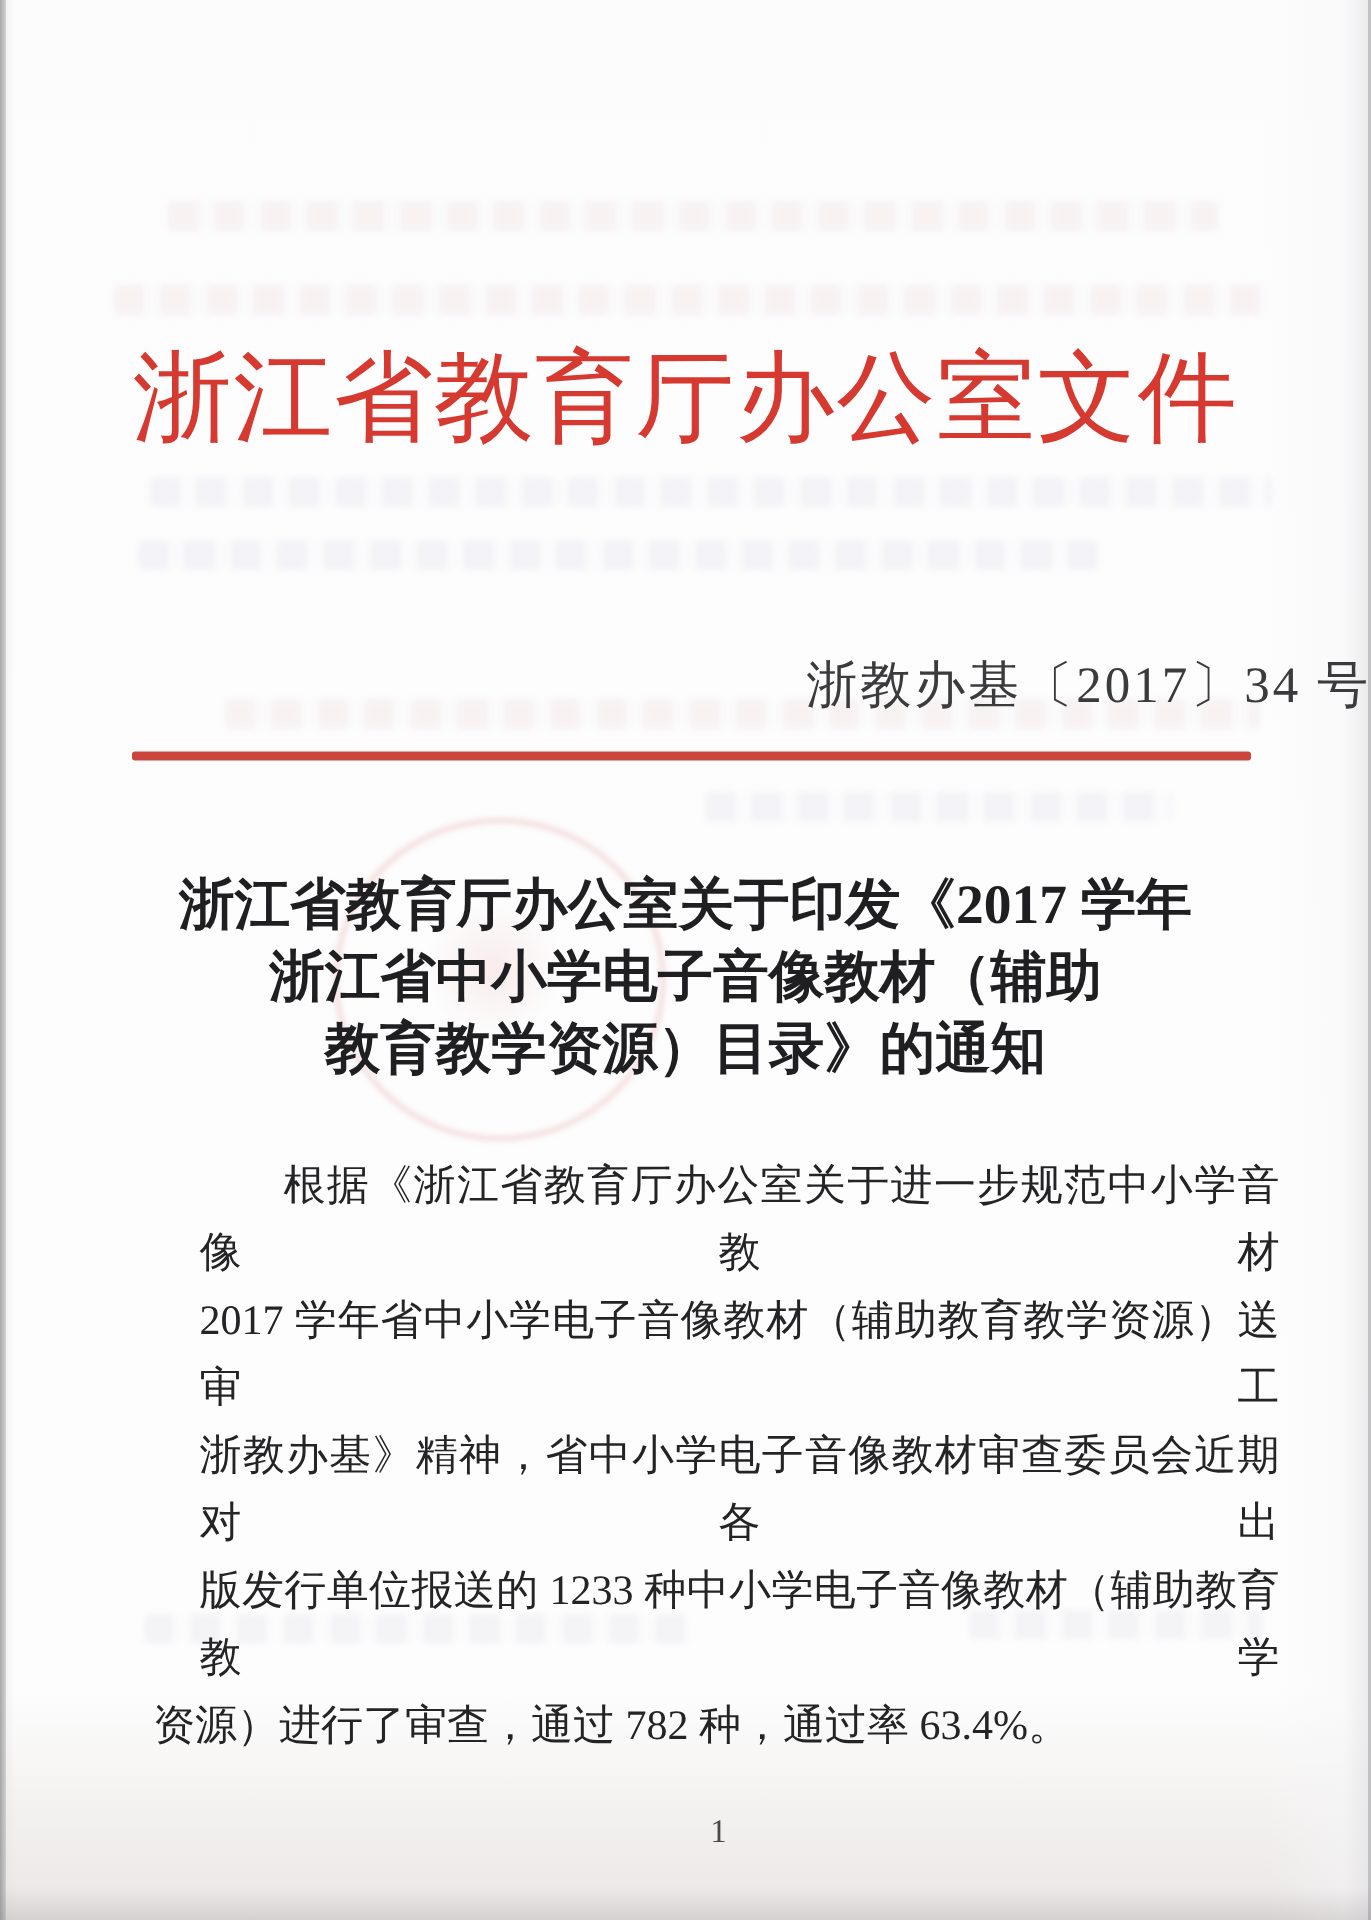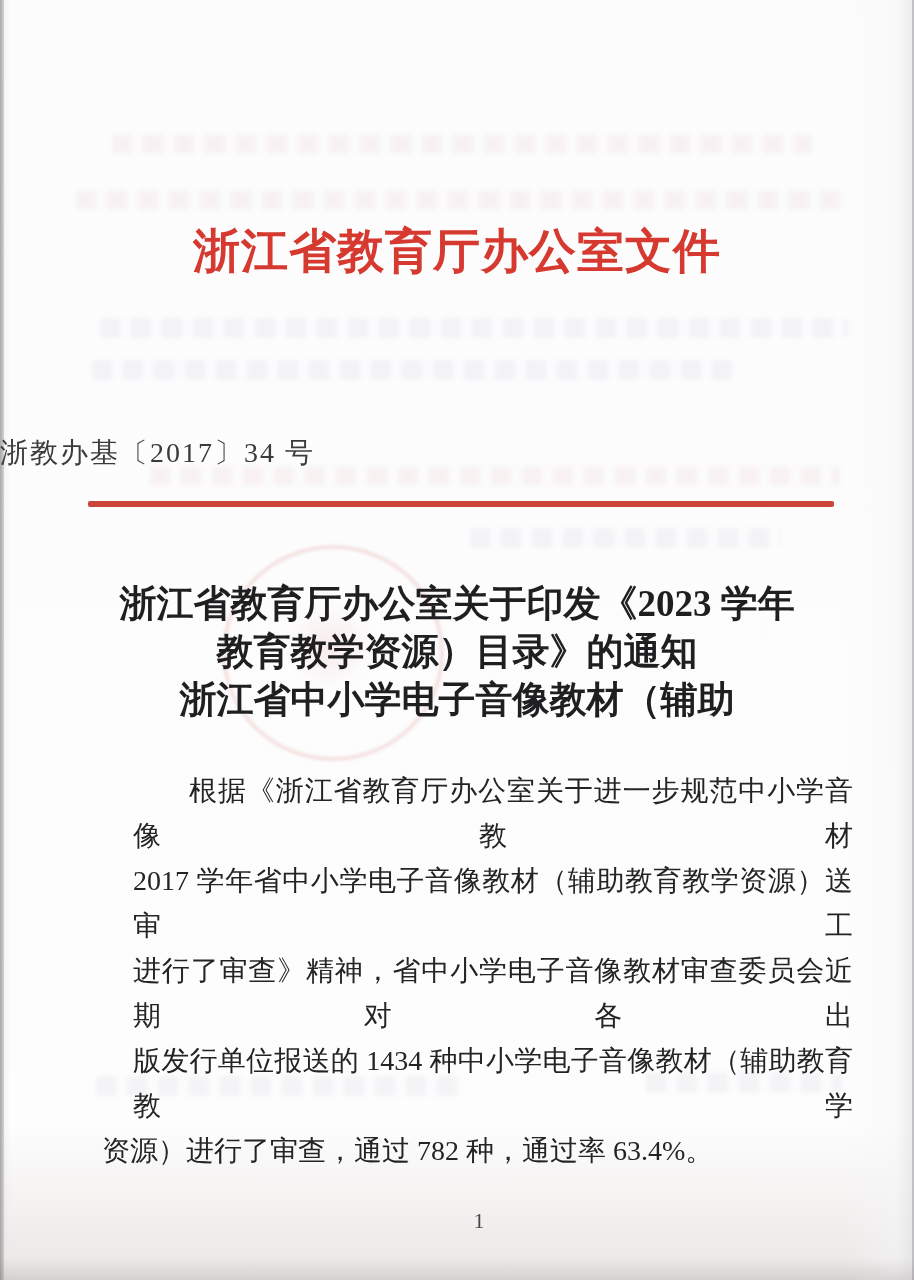--- a/index.html
+++ b/index.html
@@ -61,31 +61,31 @@
     content: "";
     position: absolute; left: 58px; top: 52px;
     width: 90px; height: 90px;
     background: radial-gradient(circle, rgba(208,85,80,0.10) 0%, rgba(208,85,80,0) 70%);
   }
   
   .red-header {
     position: absolute;
     top: 220px; left: 0; width: 100%;
     text-align: center;
-    font-size: 47px;
-    font-weight: bold;
+    font-size: 66px;
+    font-weight: normal;
     letter-spacing: 1px;
     white-space: nowrap;
   }
   
   .doc-number {
     position: absolute;
     top: 434px; left: 0; width: 100%;
-    text-align: left;
-    font-size: 28px;
+    text-align: right;
+    font-size: 34px;
     letter-spacing: 2px;
     color: #3b3b3d;
   }
   
   .red-line {
     position: absolute;
     top: 501px; left: 88px;
     width: 746px; height: 6px;
     border-radius: 2px;
   }
@@ -143,29 +143,29 @@
 
   <div class="seal-bleed"></div>
 
   <div class="red-header" style="color:#d5392f;">浙江省教育厅办公室文件</div>
 
   <div class="doc-number">浙教办基〔2017〕34 号</div>
 
   <div class="red-line" style="background:#cb453d;"></div>
 
   <div class="doc-title">
-    <div>浙江省教育厅办公室关于印发《2023 学年</div>
+    <div>浙江省教育厅办公室关于印发《2017 学年</div>
+    <div>浙江省中小学电子音像教材（辅助</div>
     <div>教育教学资源）目录》的通知</div>
-    <div>浙江省中小学电子音像教材（辅助</div>
   </div>
 
   <div class="body-block">
     <div class="bline just ind">根据《浙江省教育厅办公室关于进一步规范中小学音像教材</div>
     <div class="bline just">2017 学年省中小学电子音像教材（辅助教育教学资源）送审工</div>
-    <div class="bline just">进行了审查》精神，省中小学电子音像教材审查委员会近期对各出</div>
-    <div class="bline just">版发行单位报送的 1434 种中小学电子音像教材（辅助教育教学</div>
+    <div class="bline just">浙教办基》精神，省中小学电子音像教材审查委员会近期对各出</div>
+    <div class="bline just">版发行单位报送的 1233 种中小学电子音像教材（辅助教育教学</div>
     <div class="bline">资源）进行了审查，通过 782 种，通过率 63.4%。</div>
 
   </div>
 
   <div class="page-footer">1</div>
 
 </div>
 
 </body></html>

